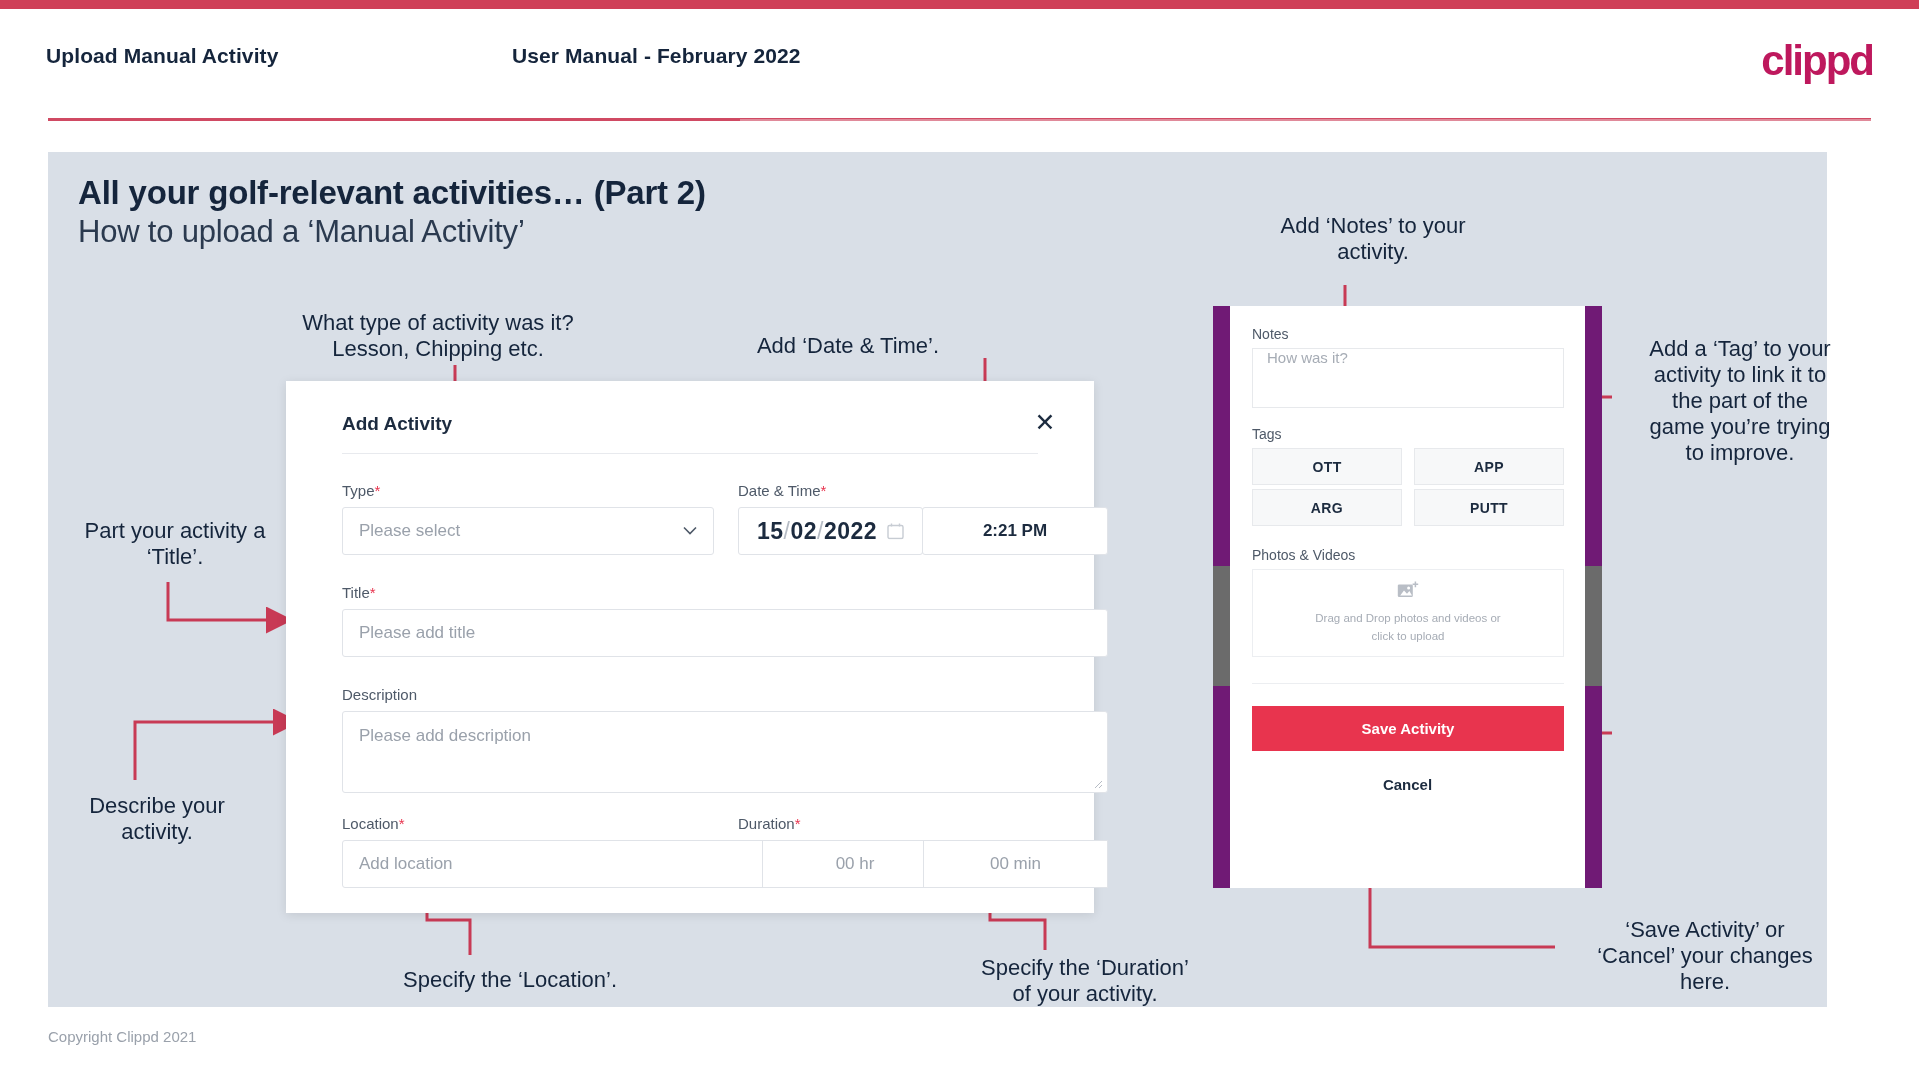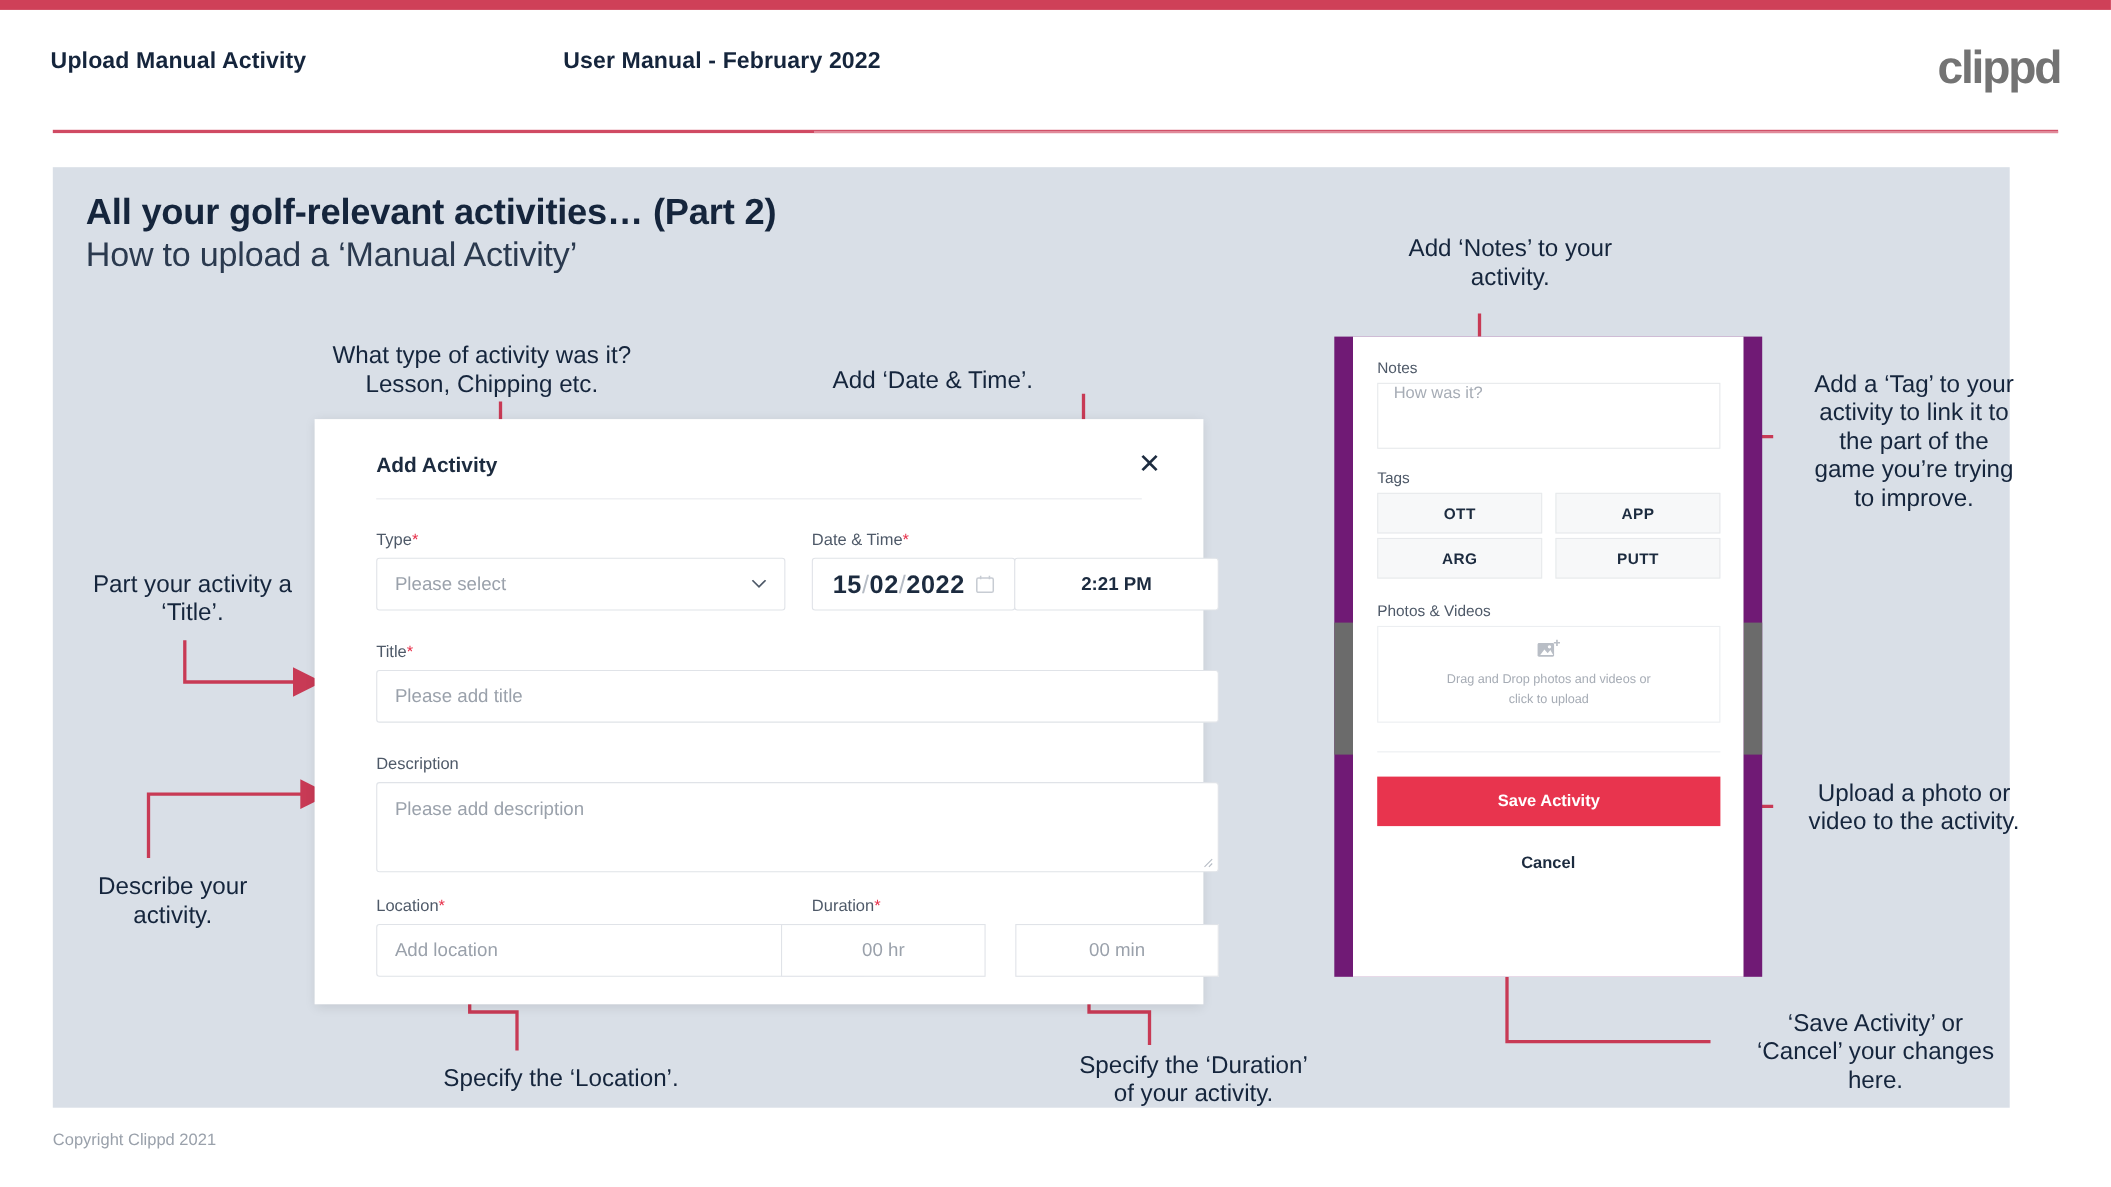--- a/index.html
+++ b/index.html
@@ -21,21 +21,21 @@
   .hdr-left {
     position:absolute; left:46px; top:44px;
     font-size:21px; font-weight:700; color:#15253c; letter-spacing:.1px;
   }
   .hdr-mid {
     position:absolute; left:512px; top:44px;
     font-size:21px; font-weight:700; color:#15253c; letter-spacing:.1px;
   }
   .logo {
     position:absolute; right:46px; top:40px;
-    font-size:42px; font-weight:800; color:#737373;
+    font-size:42px; font-weight:800; color:#be185d;
     letter-spacing:-2px; line-height:1;
   }
   .hdr-rule {
     position:absolute; left:48px; top:118px; width:1823px; height:3px;
     background:#d04a63;
   }
   .hdr-rule.thin {
     top:119px; height:2px; background:#e08a9a;
   }
 
@@ -241,24 +241,20 @@
   </div>
 
   <div class="anno" style="left:1620px; top:336px; width:240px;">
     <div>Add a ‘Tag’ to your</div>
     <div>activity to link it to</div>
     <div>the part of the</div>
     <div>game you’re trying</div>
     <div>to improve.</div>
   </div>
 
-  <div class="anno" style="left:1620px; top:708px; width:240px;">
-    <div>Upload a photo or</div>
-    <div>video to the activity.</div>
-  </div>
 
   <div class="anno" style="left:1560px; top:917px; width:290px;">
     <div>‘Save Activity’ or</div>
     <div>‘Cancel’ your changes</div>
     <div>here.</div>
   </div>
 
   <svg class="arrows" viewBox="0 0 1919 1079">
     <defs>
       <marker id="ah" markerWidth="9" markerHeight="9" refX="4" refY="4.5" orient="auto">
@@ -338,21 +334,21 @@
     <div class="fld-label" style="left:56px; top:434px;">
       <span>Location</span><span class="req">*</span>
     </div>
     <div class="inp" style="left:56px; top:459px; width:446px; height:48px;">
       <span>Add location</span>
     </div>
 
     <div class="fld-label" style="left:452px; top:434px;">
       <span>Duration</span><span class="req">*</span>
     </div>
-    <div class="dur-half" style="left:424px; top:459px; width:186px; height:48px;">
+    <div class="dur-half" style="left:476px; top:459px; width:186px; height:48px;">
       <span>00 hr</span>
     </div>
     <div class="dur-half" style="left:637px; top:459px; width:185px; height:48px;">
       <span>00 min</span>
     </div>
   </div>
 
   <div class="phone">
     <div class="phone-btn" style="left:0px; top:260px; width:17px; height:120px;"></div>
     <div class="phone-btn" style="right:0px; top:260px; width:17px; height:120px;"></div>

